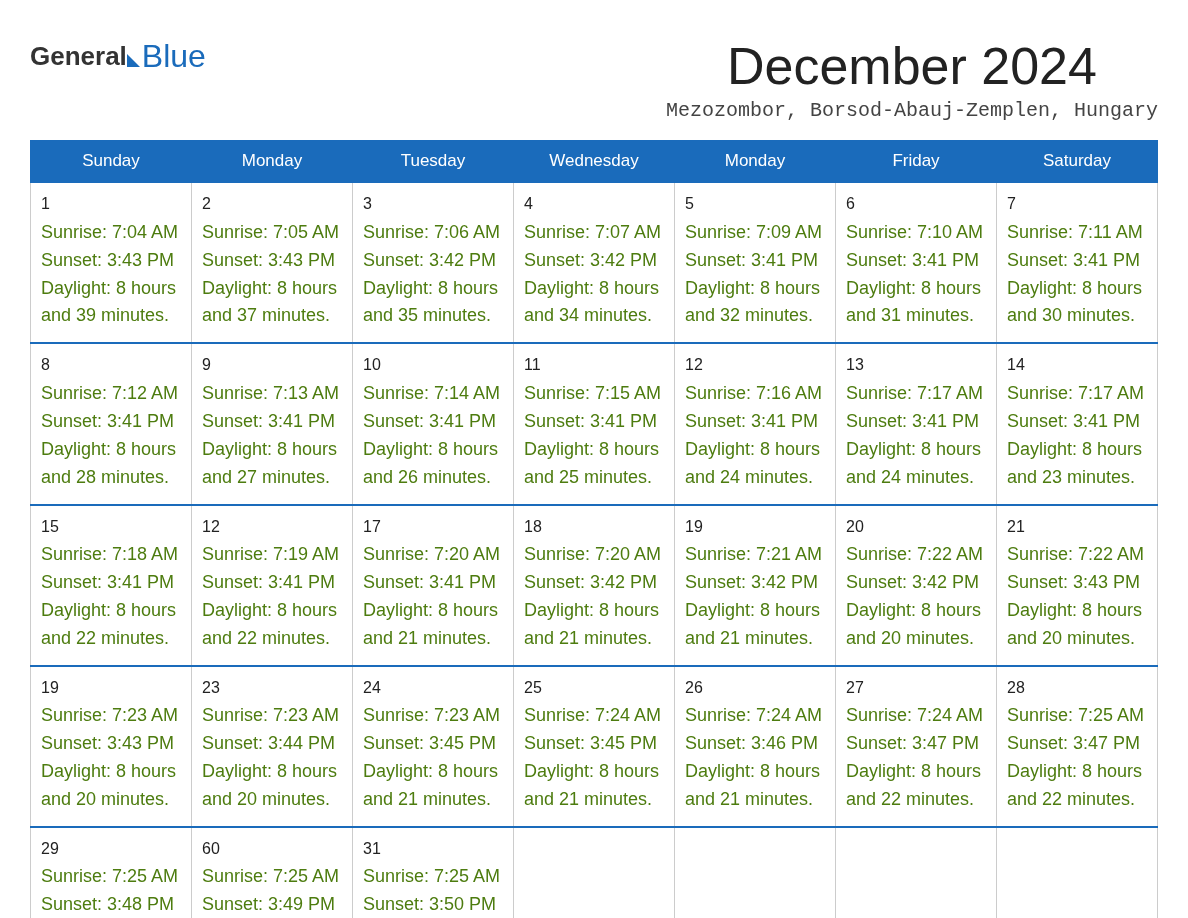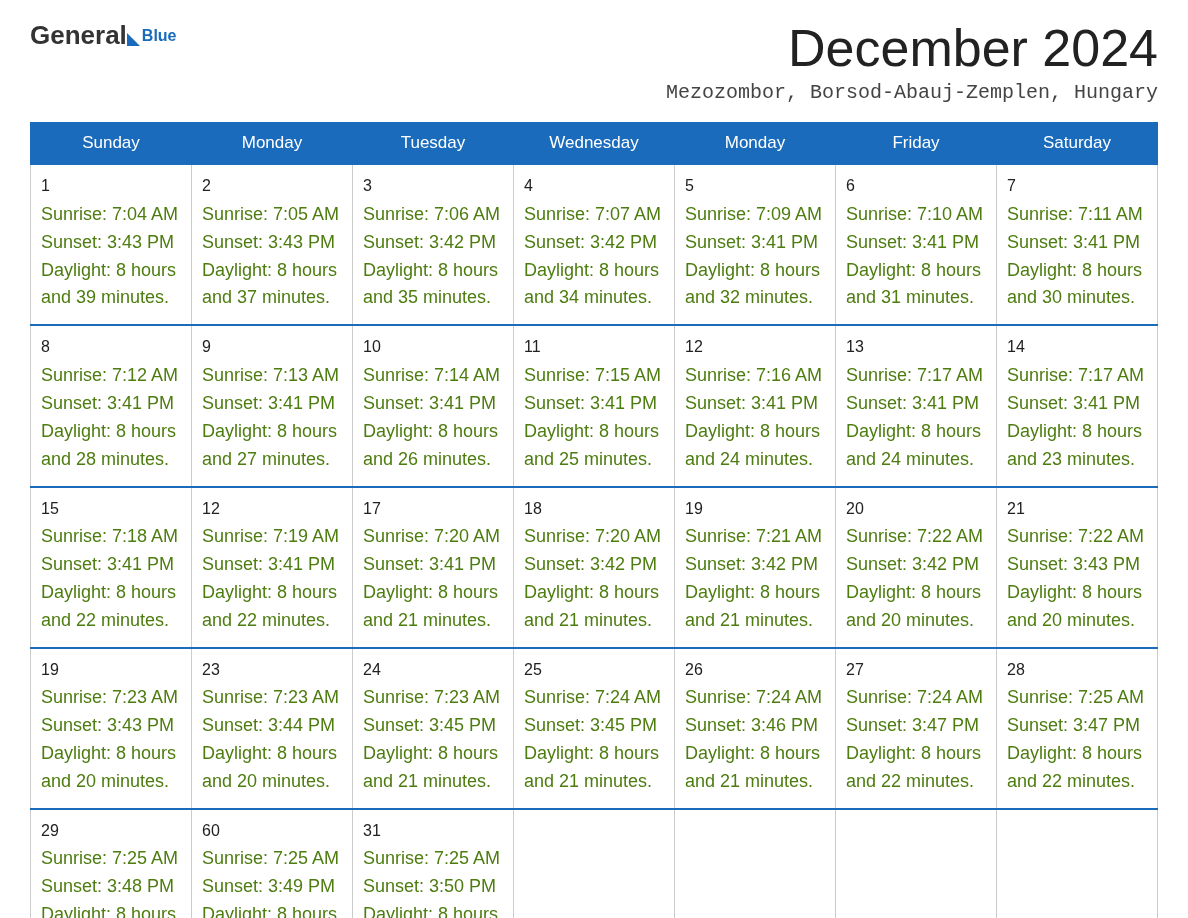--- a/index.html
+++ b/index.html
@@ -7,20 +7,21 @@
       font-family: Arial, sans-serif;
       background: #fff;
       padding: 20px 30px;
       color: #222;
     }
     .header {
       display: flex;
       justify-content: space-between;
       align-items: flex-start;
       margin-bottom: 18px;
+      margin-top: 18px;
     }
     .logo {
       display: flex;
       flex-direction: column;
       align-items: flex-start;
     }
     .logo-text {
       display: flex;
       align-items: center;
       gap: 0;
@@ -38,26 +39,26 @@
       width: 0;
       height: 0;
       border-left: 13px solid #1a6bbb;
       border-top: 13px solid transparent;
       border-bottom: 0px solid transparent;
       margin-right: 2px;
       position: relative;
       top: 4px;
     }
     .logo-blue-text {
-      font-size: 16px;
-      font-weight: bold;
+      font-size: 32px;
+      font-weight: normal;
       color: #1a6bbb;
     }
     .title-block {
-      text-align: right;
+      text-align: center;
     }
     .month-title {
       font-size: 52px;
       font-weight: normal;
       color: #222;
       line-height: 1.1;
     }
     .location-title {
       font-size: 20px;
       color: #444;

